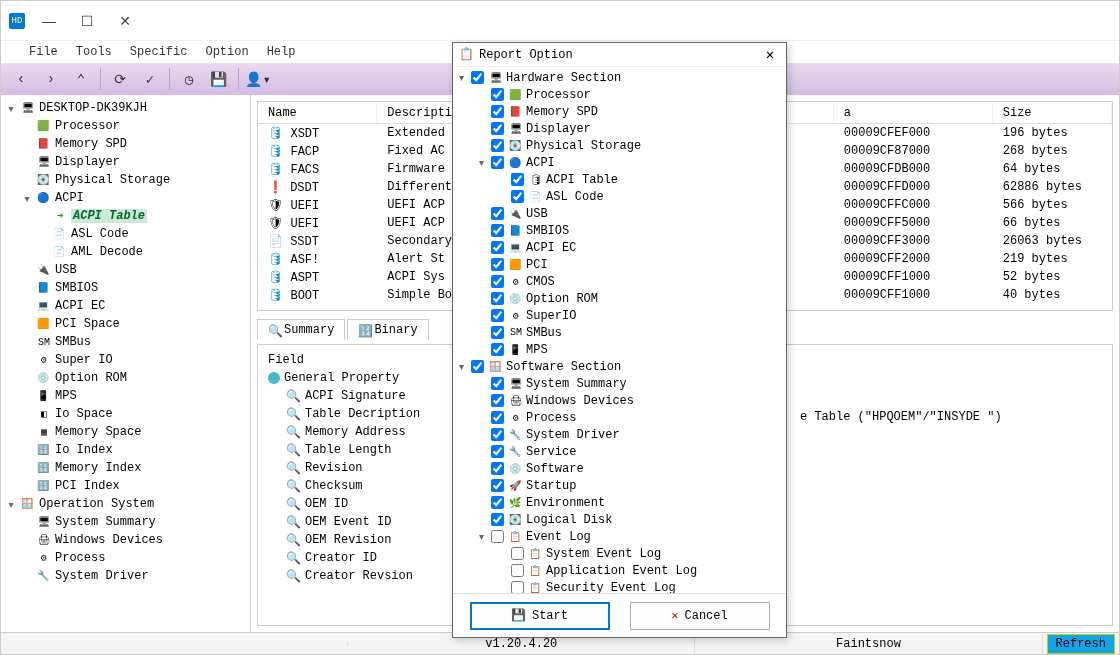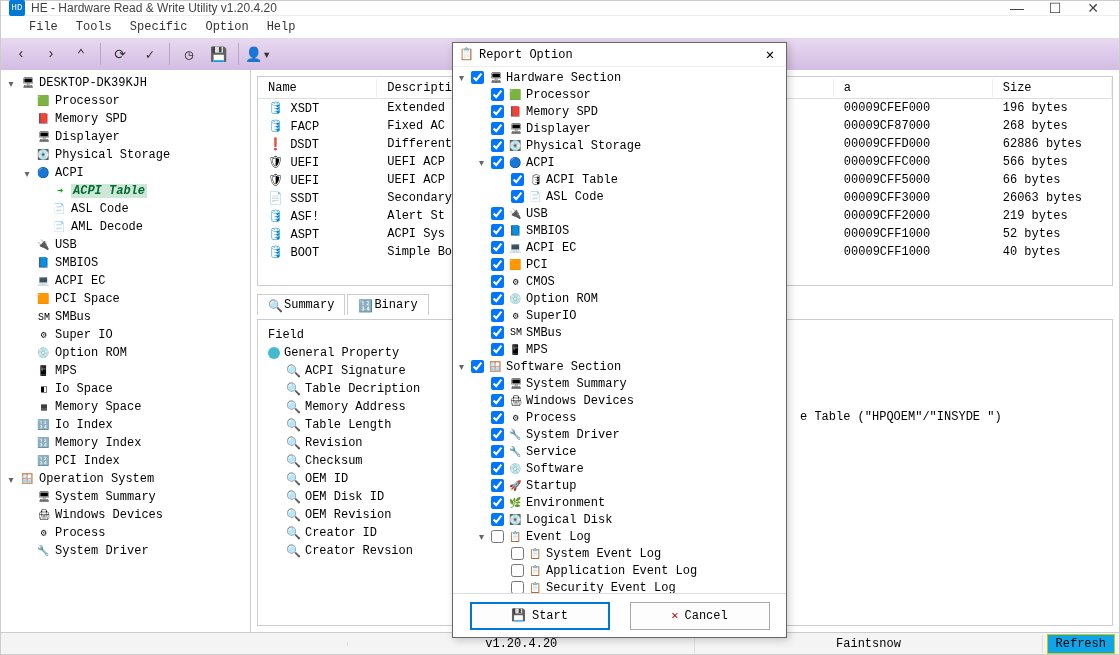--- a/index.html
+++ b/index.html
@@ -1,18 +1,18 @@
 <!DOCTYPE html>
 <html><head>
 <meta charset="utf-8">
 <style>
 * { margin: 0; padding: 0; box-sizing: border-box; font-family: Consolas, 'Courier New', monospace; font-size: 12px; }
 body { background: #fff; width: 1120px; height: 655px; overflow: hidden; }
 .window { width: 100%; height: 100%; display: flex; flex-direction: column; border: 1px solid #ccc; }
-.titlebar { height: 15px; display: flex; align-items: center; padding: 0 8px; background: #fff; border-bottom: 1px solid #eee; }
+.titlebar { height: 40px; display: flex; align-items: center; padding: 0 8px; background: #fff; border-bottom: 1px solid #eee; }
 .titlebar .app-icon { width: 16px; height: 16px; background: #0078d4; border-radius: 2px; color: #fff; font-size: 9px; display: flex; align-items: center; justify-content: center; margin-right: 6px; }
 .titlebar .title { flex: 1; color: #444; font-family: 'Segoe UI', sans-serif; }
 .titlebar .win-controls { display: flex; gap: 2px; }
 .titlebar .win-controls span { width: 36px; height: 24px; display: flex; align-items: center; justify-content: center; color: #444; font-family: 'Segoe UI', sans-serif; font-size: 14px; }
 .menubar { height: 22px; display: flex; align-items: center; gap: 2px; padding: 0 20px; font-family: 'Segoe UI', sans-serif; color: #333; }
 .menubar span { padding: 2px 8px; }
 .toolbar { height: 32px; background: linear-gradient(#e8d9f0, #d3bde3); display: flex; align-items: center; padding: 0 6px; gap: 2px; }
 .toolbar .tb-btn { width: 28px; height: 26px; display: flex; align-items: center; justify-content: center; color: #333; font-size: 14px; }
 .toolbar .sep { width: 1px; height: 22px; background: #b8a6c8; margin: 0 3px; }
 .content { flex: 1; display: flex; overflow: hidden; }
@@ -63,21 +63,20 @@
 .ico-cyl { color: #08c; }
 .ico-gen { width: 12px; height: 12px; border-radius: 50%; background: #4bc; display: inline-block; }
 .ico-mag { color: #0af; font-size: 12px; }
 </style>
 </head>
 <body>
 
 <div class="window">
   <div class="titlebar">
     <span class="app-icon">HD</span>
-    <span class="title">HE - Hardware Read &amp; Write Utility v1.20.4.20</span>
     <div class="win-controls">
       <span>—</span>
       <span>☐</span>
       <span>✕</span>
     </div>
   </div>
 
   <div class="menubar">
     <span>File</span>
     <span>Tools</span>
@@ -256,20 +255,26 @@
               <div class="col-addr">00009CFEF000</div>
               <div class="col-size">196 bytes</div>
             </div>
             <div class="grid-row">
               <div class="col-name"><span class="ico-cyl">🛢</span> FACP</div>
               <div class="col-desc">Fixed AC</div>
               <div class="col-addr">00009CF87000</div>
               <div class="col-size">268 bytes</div>
             </div>
             <div class="grid-row">
+              <div class="col-name"><span class="ico-cyl">🛢</span> FACS</div>
+              <div class="col-desc">Firmware</div>
+              <div class="col-addr">00009CFDB000</div>
+              <div class="col-size">64 bytes</div>
+            </div>
+            <div class="grid-row">
               <div class="col-name">❗ DSDT</div>
               <div class="col-desc">Different</div>
               <div class="col-addr">00009CFFD000</div>
               <div class="col-size">62886 bytes</div>
             </div>
             <div class="grid-row">
               <div class="col-name">🛡 UEFI</div>
               <div class="col-desc">UEFI ACP</div>
               <div class="col-addr">00009CFFC000</div>
               <div class="col-size">566 bytes</div>
@@ -348,21 +353,21 @@
             <div class="detail-field detail-sub">
               <span class="ico-mag">🔍</span>
               <span>Checksum</span>
             </div>
             <div class="detail-field detail-sub">
               <span class="ico-mag">🔍</span>
               <span>OEM ID</span>
             </div>
             <div class="detail-field detail-sub">
               <span class="ico-mag">🔍</span>
-              <span>OEM Disk ID</span>
+              <span>OEM Event ID</span>
             </div>
             <div class="detail-field detail-sub">
               <span class="ico-mag">🔍</span>
               <span>OEM Revision</span>
             </div>
             <div class="detail-field detail-sub">
               <span class="ico-mag">🔍</span>
               <span>Creator ID</span>
             </div>
             <div class="detail-field detail-sub">

